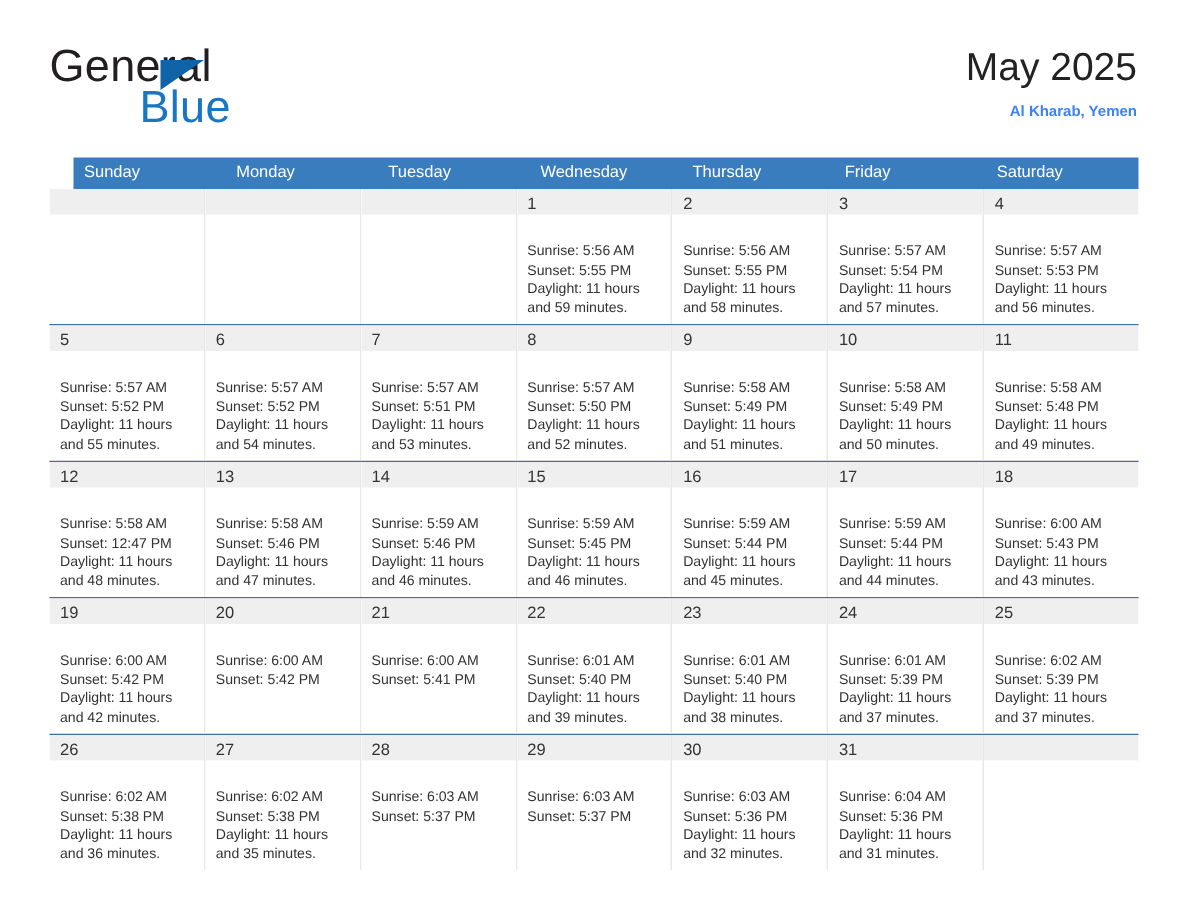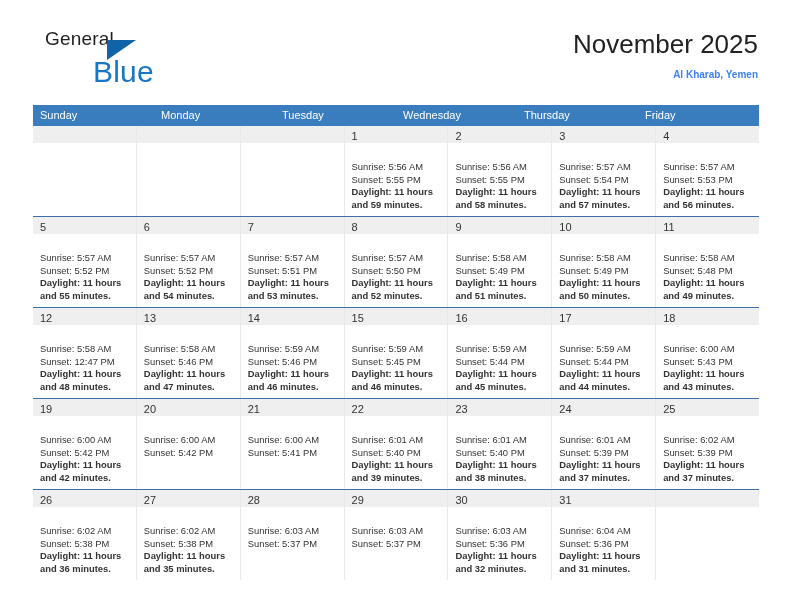--- a/index.html
+++ b/index.html
@@ -31,23 +31,23 @@
   }
   .brand {
     position: absolute;
     left: 0;
     top: 0;
     width: 200px;
     height: 60px;
   }
   .brand-general {
     position: absolute;
-    left: 12px;
+    left: 0;
     top: 0;
-    font-size: 19px;
+    font-size: 30px;
     letter-spacing: .2px;
     color: #231f20;
     font-family: "Liberation Sans", sans-serif;
   }
   .brand-triangle {
     position: absolute;
     left: 74px;
     top: 12px;
     width: 0;
     height: 0;
@@ -88,20 +88,21 @@
   .calendar {
     position: absolute;
     left: 33px;
     top: 105px;
     width: 726px;
   }
   .weekday-row {
     display: flex;
     background: #3a7dbf;
     height: 21px;
+    margin-left: 16px;
   }
   .weekday {
     flex: 1 1 0;
     color: #ffffff;
     font-size: 11px;
     line-height: 21px;
     padding-left: 7px;
     box-sizing: border-box;
     white-space: nowrap;
   }
@@ -139,55 +140,55 @@
     padding: 18px 6px 0 7px;
   }
   .evt {
     font-size: 9.4px;
     line-height: 12.6px;
     color: #333333;
     white-space: nowrap;
   }
   .evt.wrap {
     white-space: normal;
-    font-weight: bold;
   }
   .cell.empty .daynum-bar {
     background: #efefef;
   }
 </style>
 </head>
 <body>
 
 <div class="page">
 
   <div class="header">
 
     <div class="brand">
       <span class="brand-general">General</span>
       <span class="brand-triangle"></span>
       <span class="brand-blue">Blue</span>
     </div>
 
     <div class="titles">
-      <div class="cal-title">November 2025</div>
+      <div class="cal-title">May 2025</div>
       <div class="cal-subtitle">Al Kharab, Yemen</div>
     </div>
 
   </div>
 
   <div class="calendar">
 
     <div class="weekday-row">
       <div class="weekday">Sunday</div>
       <div class="weekday">Monday</div>
       <div class="weekday">Tuesday</div>
       <div class="weekday">Wednesday</div>
       <div class="weekday">Thursday</div>
       <div class="weekday">Friday</div>
+      <div class="weekday">Saturday</div>
     </div>
 
     <div id="weeks-container">
         <div class="week">
           <div class="cell empty">
             <div class="daynum-bar"><span class="daynum"></span></div>
           </div>
           <div class="cell empty">
             <div class="daynum-bar"><span class="daynum"></span></div>
           </div>

